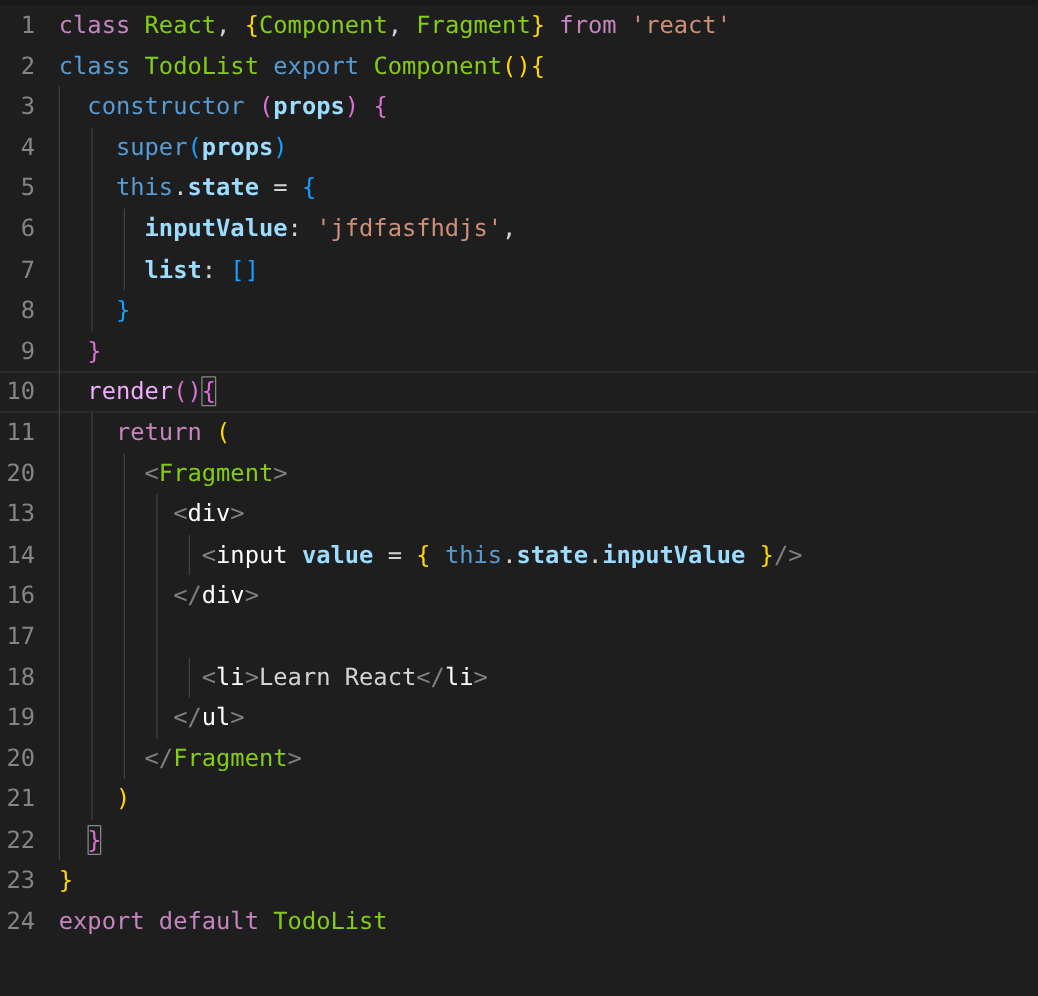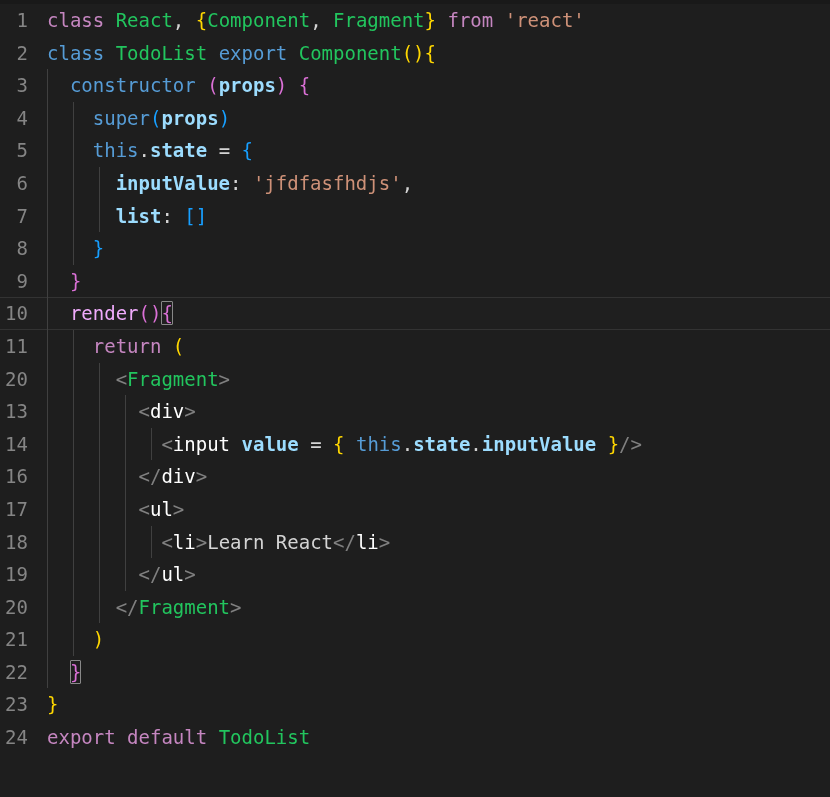--- a/index.html
+++ b/index.html
@@ -96,21 +96,21 @@
   .bmatch {
     outline: 1px solid #888888;
     outline-offset: -1px;
     border-radius: 1px;
     padding: 1px 0;
   }
 
   
   .k   { color: #c586c0; }  
   .kb  { color: #569cd6; }  
-  .ty  { color: #22c55e; }  
+  .ty  { color: #84cc16; }  
   .va  { color: #9cdcfe; font-weight: bold; }  
   .st  { color: #ce9178; margin-top: 20px; }  
   .fn  { color: #f0abfc; }  
   .tag { color: #ffffff; }  
   .pn  { color: #808080; }  
   .tx  { color: #d4d4d4; }  
   .b1  { color: #ffd700; }  
   .b2  { color: #da70d6; }  
   .b3  { color: #179fff; }  
   .op  { color: #d4d4d4; }  
@@ -232,21 +232,20 @@
       <div class="guide" style="left:125px"></div>
       <div class="code">        <span class="pn">&lt;/</span><span class="tag">div</span><span class="pn">&gt;</span></div>
     </div>
 
     <div class="line">
       <div class="gutter"><span>17</span></div>
       <div class="guide" style="left:47px"></div>
       <div class="guide" style="left:73px"></div>
       <div class="guide" style="left:99px"></div>
       <div class="guide" style="left:125px"></div>
-      <div class="code">        <span class="pn">&lt;</span><span class="tag">ul</span><span class="pn">&gt;</span></div>
     </div>
 
     <div class="line">
       <div class="gutter"><span>18</span></div>
       <div class="guide" style="left:47px"></div>
       <div class="guide" style="left:73px"></div>
       <div class="guide" style="left:99px"></div>
       <div class="guide" style="left:125px"></div>
       <div class="guide" style="left:151px"></div>
       <div class="code">          <span class="pn">&lt;</span><span class="tag">li</span><span class="pn">&gt;</span><span class="tx">Learn React</span><span class="pn">&lt;/</span><span class="tag">li</span><span class="pn">&gt;</span></div>

